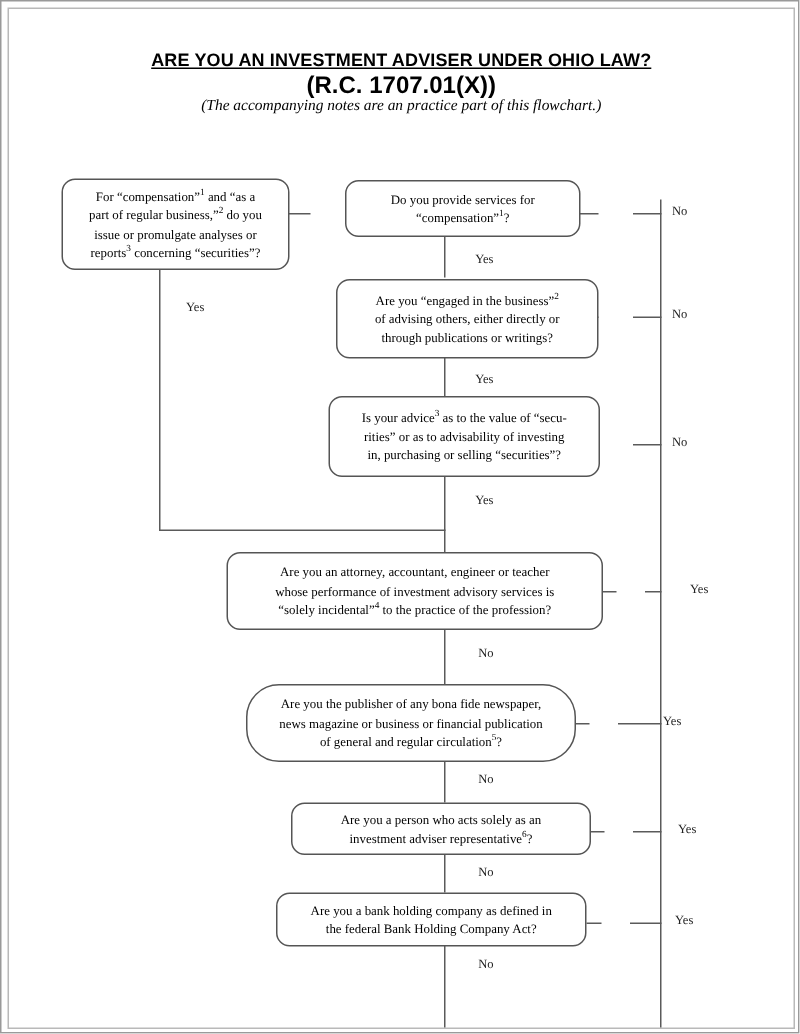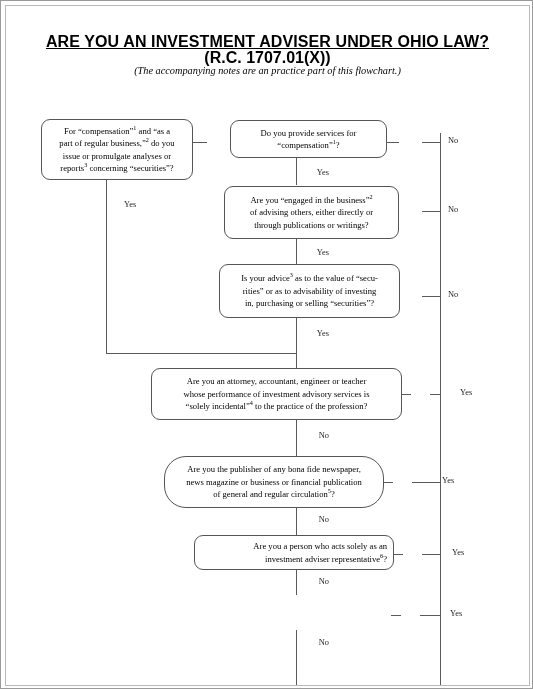--- a/index.html
+++ b/index.html
@@ -30,21 +30,21 @@
   
   .head {
     position: absolute;
     left: 0; right: 0;
     text-align: center;
   }
   #title {
     top: 27px;
     font-family: "Liberation Sans", sans-serif;
     font-weight: bold;
-    font-size: 16px;
+    font-size: 12px;
     letter-spacing: .1px;
     text-decoration: underline;
     color: #000;
   }
   #subtitle {
     top: 43px;
     font-family: Liberation Sans, sans-serif;
     font-weight: bold;
     font-size: 16px;
     color: #000;
@@ -179,19 +179,22 @@
   </div>
 
   <div class="box" style="left:145px; top:362px; width:251px; height:52px;justify-content:center;">
     <span class="t">Are you an attorney, accountant, engineer or teacher<br>whose performance of investment advisory services is<br>“solely incidental”<sup>4</sup> to the practice of the profession?</span>
   </div>
 
   <div class="box" style="left:158px; top:450px; width:220px; height:52px;border-radius:22px;">
     <span class="t">Are you the publisher of any bona fide newspaper,<br>news magazine or business or financial publication<br>of general and regular circulation<sup>5</sup>?</span>
   </div>
 
-  <div class="box" style="left:188px; top:529px; width:200px; height:35px;text-align:right;">
+  <div class="box" style="left:188px; top:529px; width:200px; height:35px;">
     <span class="t">Are you a person who acts solely as an<br>investment adviser representative<sup>6</sup>?</span>
   </div>
 
+  <div class="box" style="left:178px; top:589px; width:207px; height:36px;">
+    <span class="t">Are you a bank holding company as defined in<br>the federal Bank Holding Company Act?</span>
+  </div>
 
  </div>
 </div>
 
 </body></html>

